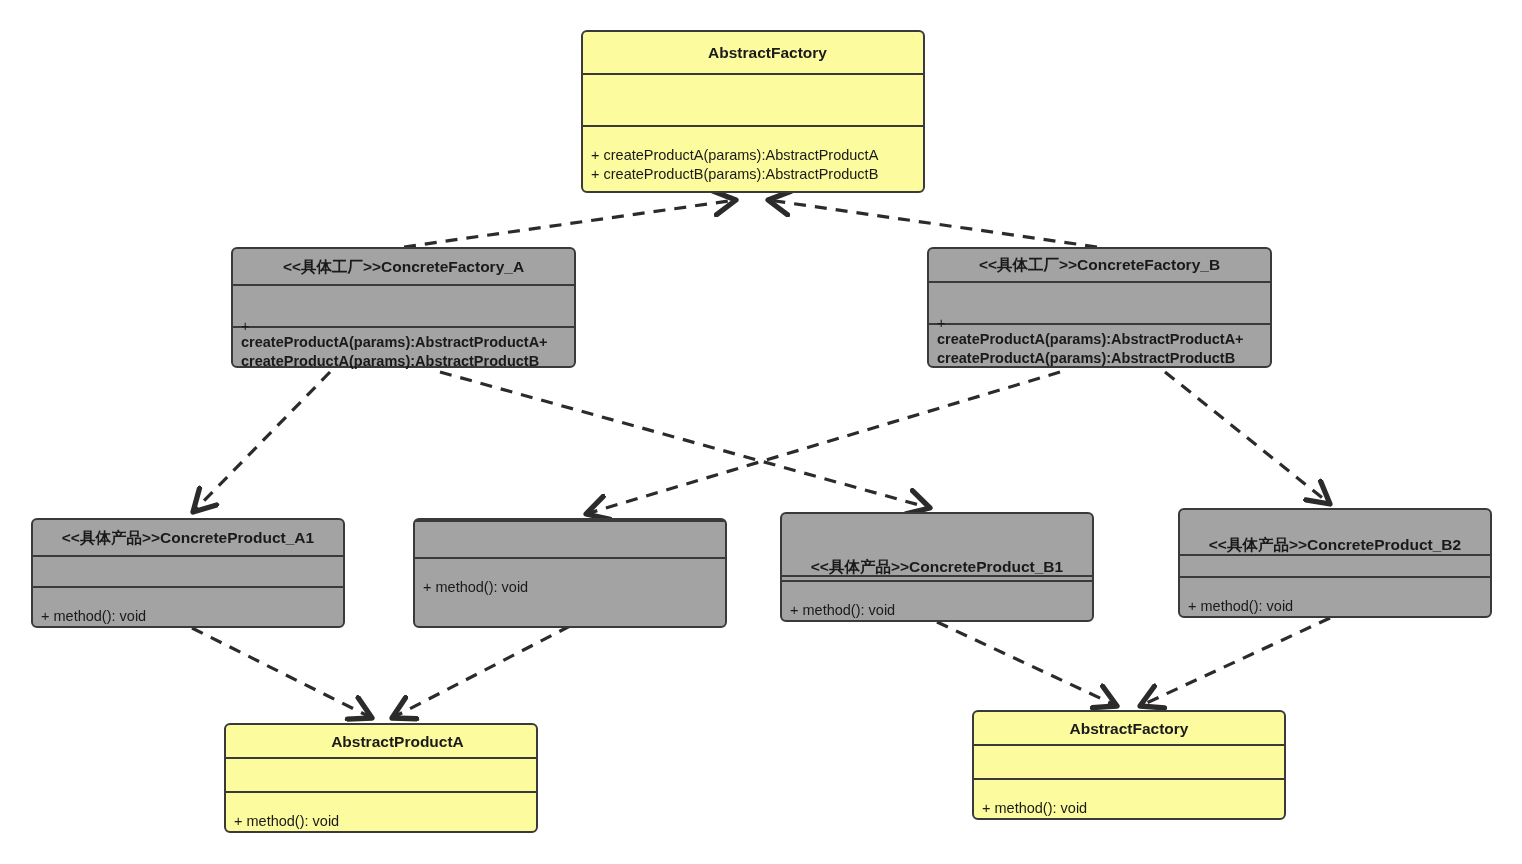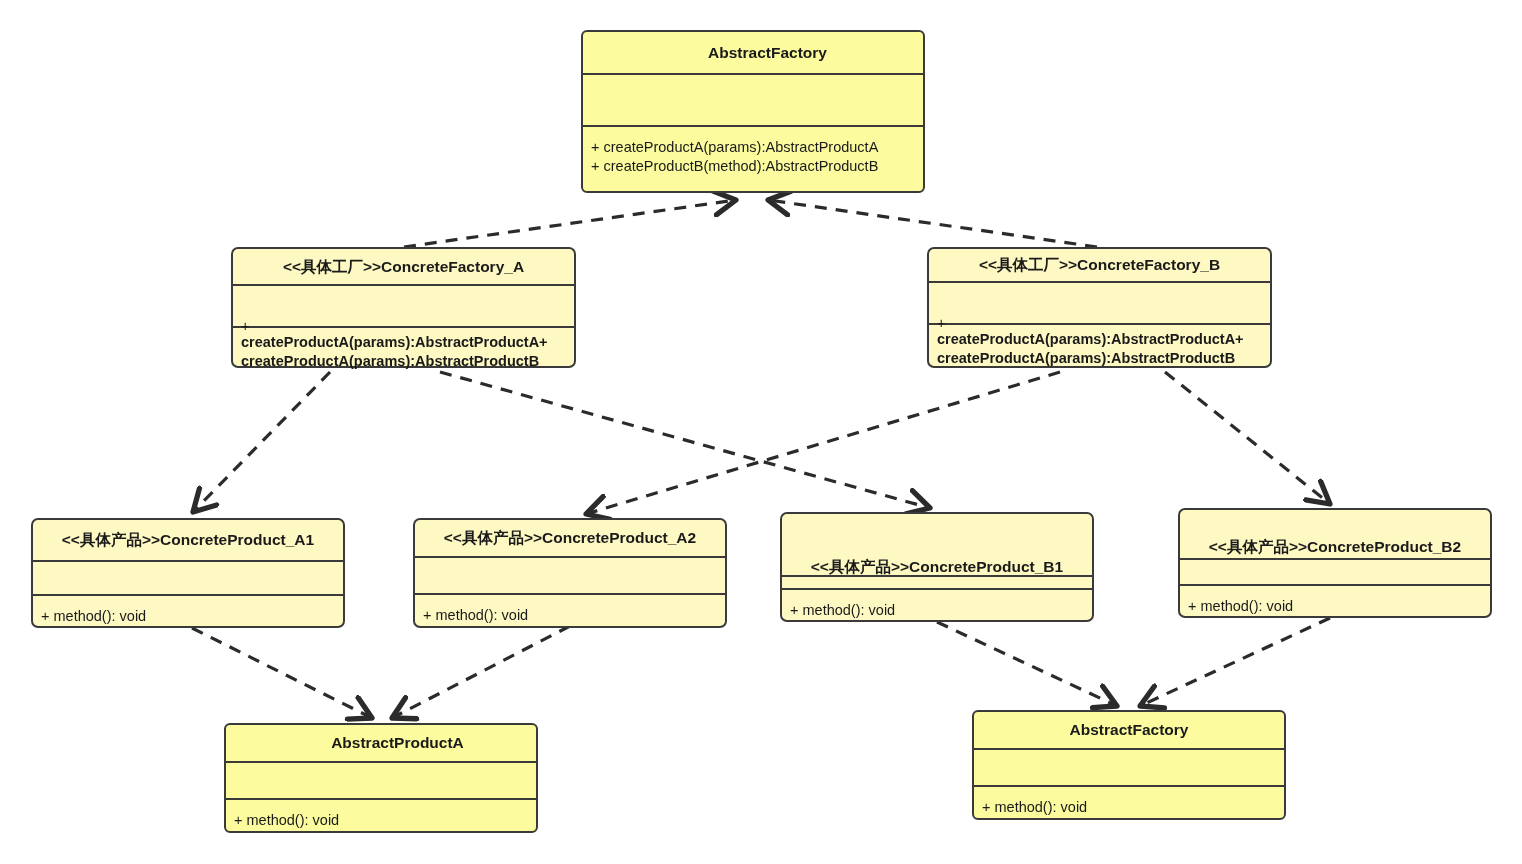--- a/index.html
+++ b/index.html
@@ -29,22 +29,21 @@
     position: absolute;
     box-sizing: border-box;
     border: 2.5px solid #3a3a3a;
     border-radius: 6px;
     background: #fcfc9e;
     display: flex;
     flex-direction: column;
     overflow: visible;
   }
   .uml-class.green {
-    background: #fef9c3;
-    border-radius: 7px;
+    background: #a3a3a3;
   }
   .uml-class.yellow {
     background: #fcfc9e;
   }
   .cls-name {
     text-align: center;
     font-weight: bold;
     font-size: 15.5px;
     color: #1a1a1a;
     line-height: 1.1;
@@ -56,21 +55,21 @@
   }
   .cls-attrs {
     border-top: 2.5px solid #3a3a3a;
     box-sizing: border-box;
   }
   .cls-ops {
     border-top: 2.5px solid #3a3a3a;
     box-sizing: border-box;
     font-size: 14.5px;
     color: #1a1a1a;
-    padding: 11px 8px 0 8px;
+    padding: 19px 8px 0 8px;
     line-height: 1.33;
     white-space: nowrap;
   }
   .cls-ops.overflow {
     padding: 0 6px 0 6px;
     position: relative;
   }
   .cls-ops .opline {
     display: block;
   }
@@ -122,21 +121,21 @@
       <line x1="937" y1="622" x2="1117" y2="706"></line>
       <line x1="1330" y1="618" x2="1140" y2="706"></line>
     </g>
   </svg>
 
   <div class="uml-class yellow" style="left:581px; top:30px; width:344px; height:163px;">
     <div class="cls-name" style="height:41px;margin-left:29px;">AbstractFactory</div>
     <div class="cls-attrs" style="height:52px;"></div>
     <div class="cls-ops">
       <span class="opline">+ createProductA(params):AbstractProductA</span>
-      <span class="opline">+ createProductB(method):AbstractProductB</span>
+      <span class="opline">+ createProductB(params):AbstractProductB</span>
     </div>
   </div>
 
   <div class="uml-class green" style="left:231px; top:247px; width:345px; height:121px;">
     <div class="cls-name" style="height:35px;">&lt;&lt;具体工厂&gt;&gt;ConcreteFactory_A</div>
     <div class="cls-attrs" style="height:42px;"></div>
     <div class="cls-ops overflow">
       <span class="plusmark">+</span>
       <span class="wrapped">
         <span>createProductA(params):AbstractProductA+</span>
@@ -159,21 +158,20 @@
 
   <div class="uml-class green" style="left:31px; top:518px; width:314px; height:110px;">
     <div class="cls-name" style="height:44px;text-align:right;">&lt;&lt;具体产品&gt;&gt;ConcreteProduct_A1</div>
     <div class="cls-attrs" style="height:37px;"></div>
     <div class="cls-ops">
       <span class="opline">+ method(): void</span>
     </div>
   </div>
 
   <div class="uml-class green" style="left:413px; top:518px; width:314px; height:110px;">
-    <div class="cls-name" style="height:36px;">&lt;&lt;具体产品&gt;&gt;ConcreteProduct_A2</div>
     <div class="cls-attrs" style="height:37px;"></div>
     <div class="cls-ops">
       <span class="opline">+ method(): void</span>
     </div>
   </div>
 
   <div class="uml-class green" style="left:780px; top:512px; width:314px; height:110px;">
     <div class="cls-name" style="height:44px;margin-top:44px;">&lt;&lt;具体产品&gt;&gt;ConcreteProduct_B1</div>
     <div class="cls-attrs" style="height:37px;"></div>
     <div class="cls-ops">

